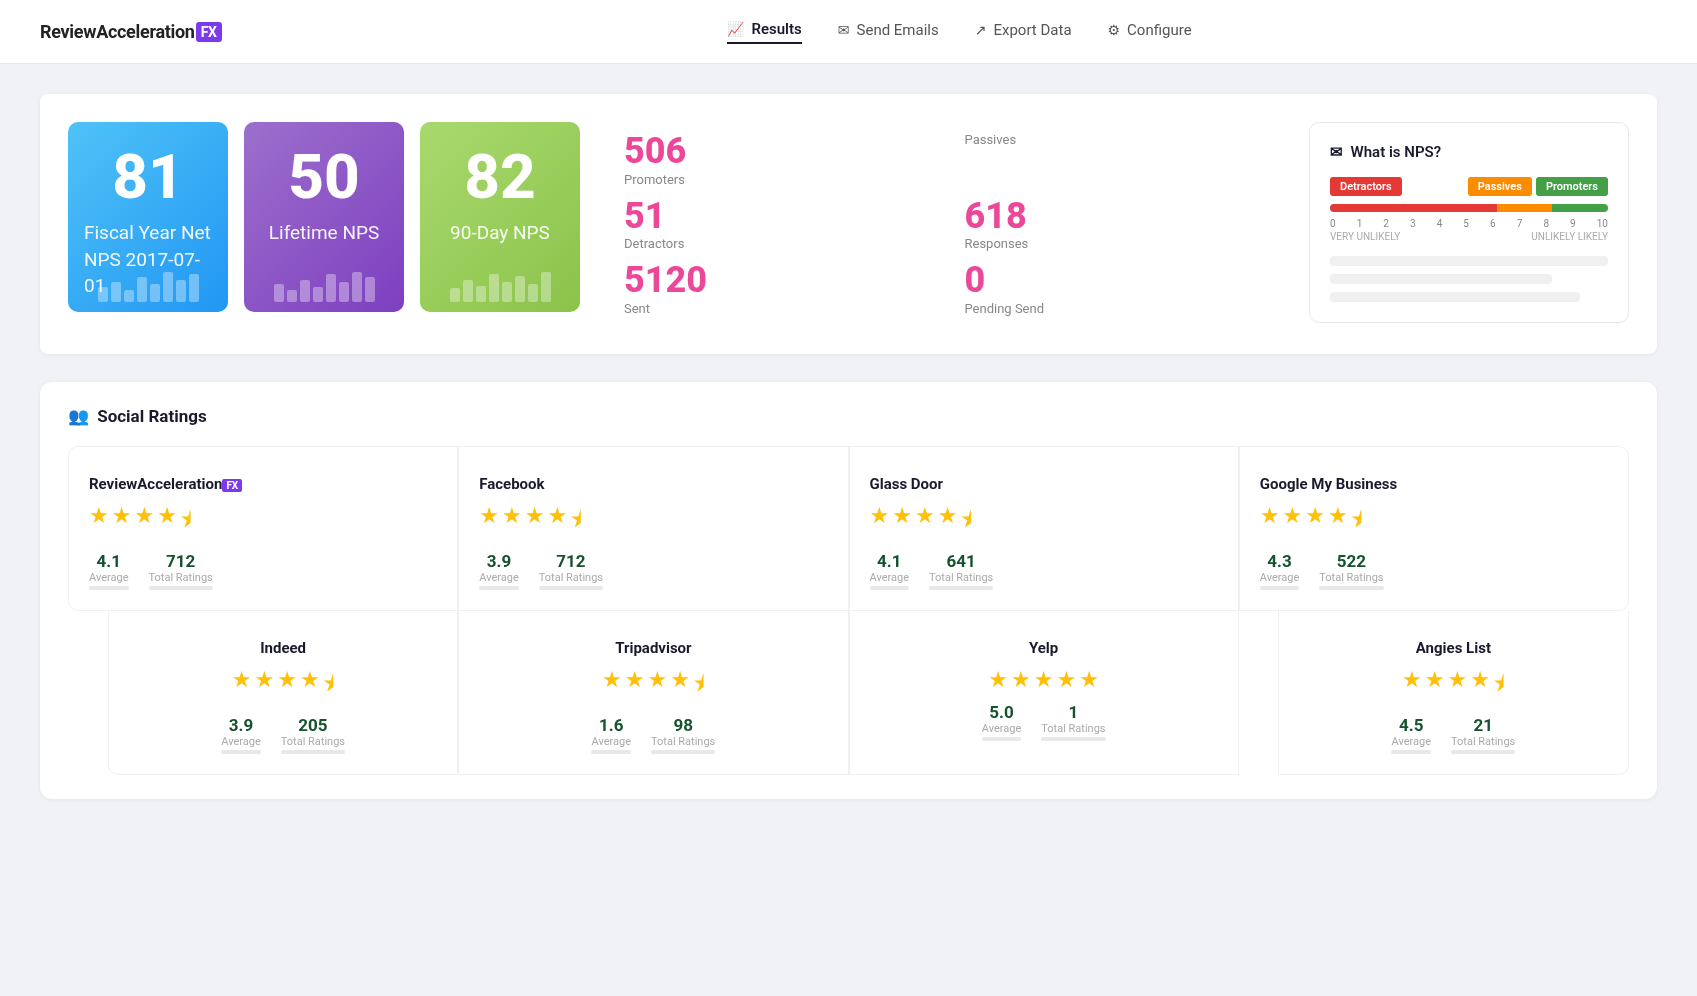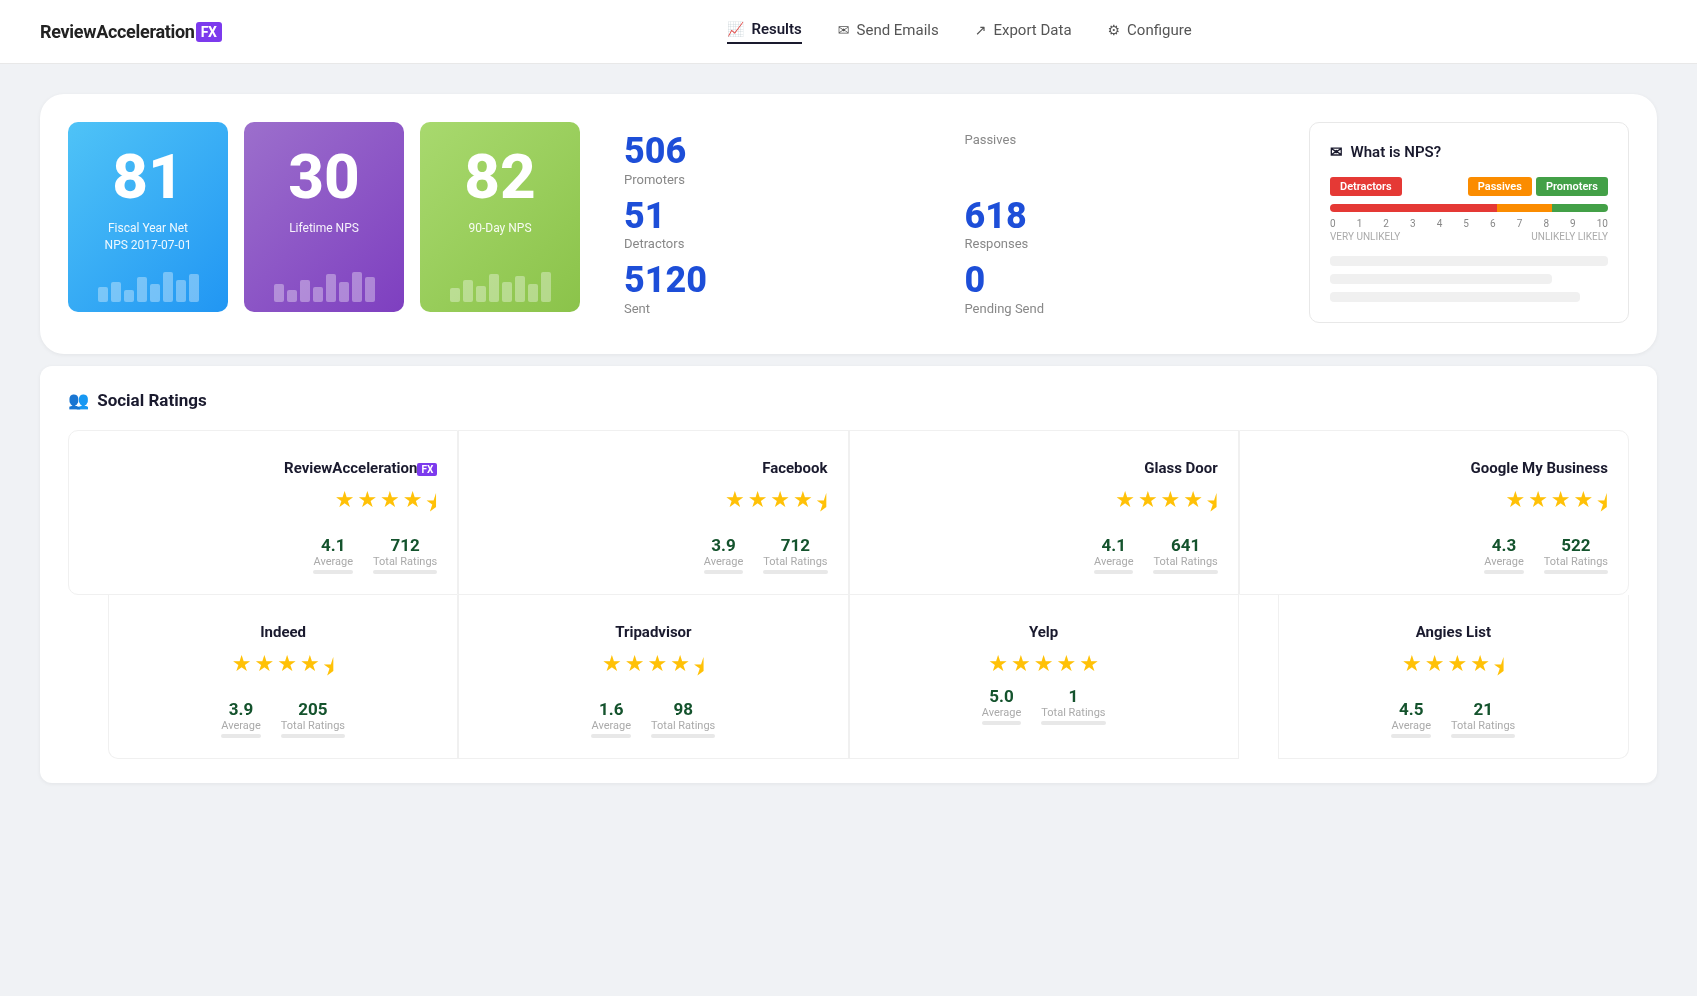--- a/index.html
+++ b/index.html
@@ -65,26 +65,26 @@
     }
 
     
     .main {
       padding: 30px 40px;
     }
 
     
     .nps-section {
       background: #fff;
-      border-radius: 24px;
+      border-radius: 8px;
       padding: 28px;
       display: flex;
       gap: 24px;
       align-items: flex-start;
-      margin-bottom: 12px;
+      margin-bottom: 28px;
       box-shadow: 0 1px 4px rgba(0,0,0,0.06);
     }
     .nps-cards {
       display: flex;
       gap: 16px;
     }
     .nps-card {
       width: 160px;
       height: 190px;
       border-radius: 10px;
@@ -100,23 +100,23 @@
     .nps-card.purple { background: linear-gradient(135deg, #9c6fcc 0%, #7e3fc0 100%); }
     .nps-card.green { background: linear-gradient(135deg, #a8d96e 0%, #8bc34a 100%); }
     .nps-card-value {
       font-size: 62px;
       font-weight: 800;
       color: #fff;
       line-height: 1;
       margin-bottom: 12px;
     }
     .nps-card-label {
-      font-size: 12px;
+      font-size: 19px;
       color: rgba(255,255,255,0.92);
-      text-align: center;
+      text-align: left;
       line-height: 1.4;
     }
     .card-bars {
       position: absolute;
       bottom: 10px;
       left: 0;
       right: 0;
       display: flex;
       align-items: flex-end;
       justify-content: center;
@@ -135,21 +135,21 @@
       display: grid;
       grid-template-columns: 1fr 1fr;
       gap: 10px 40px;
       padding: 10px 20px;
       flex: 1;
     }
     .stat-item {}
     .stat-value {
       font-size: 36px;
       font-weight: 800;
-      color: #1d4ed8;
+      color: #ec4899;
       line-height: 1.1;
     }
     .stat-label {
       font-size: 13px;
       color: #888;
     }
 
     
     .nps-info {
       width: 320px;
@@ -236,21 +236,21 @@
     .ratings-grid {
       display: grid;
       grid-template-columns: repeat(4, 1fr);
       gap: 0;
     }
     .rating-card {
       padding: 28px 20px 20px;
       border: 1px solid #f0f0f0;
       display: flex;
       flex-direction: column;
-      align-items: flex-end;
+      align-items: flex-start;
       gap: 10px;
     }
     .rating-card:first-child { border-radius: 10px 0 0 10px; }
     .rating-card:nth-child(4) { border-radius: 0 10px 10px 0; }
     .rating-name {
       font-size: 15px;
       font-weight: 700;
       color: #1a1a2e;
       text-align: center;
     }
@@ -358,21 +358,21 @@
           <div class="card-bar" style="height:12px"></div>
           <div class="card-bar" style="height:25px"></div>
           <div class="card-bar" style="height:18px"></div>
           <div class="card-bar" style="height:30px"></div>
           <div class="card-bar" style="height:22px"></div>
           <div class="card-bar" style="height:28px"></div>
         </div>
       </div>
 
       <div class="nps-card purple">
-        <div class="nps-card-value">30</div>
+        <div class="nps-card-value">50</div>
         <div class="nps-card-label">Lifetime NPS</div>
         <div class="card-bars">
           <div class="card-bar" style="height:18px"></div>
           <div class="card-bar" style="height:12px"></div>
           <div class="card-bar" style="height:22px"></div>
           <div class="card-bar" style="height:15px"></div>
           <div class="card-bar" style="height:28px"></div>
           <div class="card-bar" style="height:20px"></div>
           <div class="card-bar" style="height:30px"></div>
           <div class="card-bar" style="height:25px"></div>

